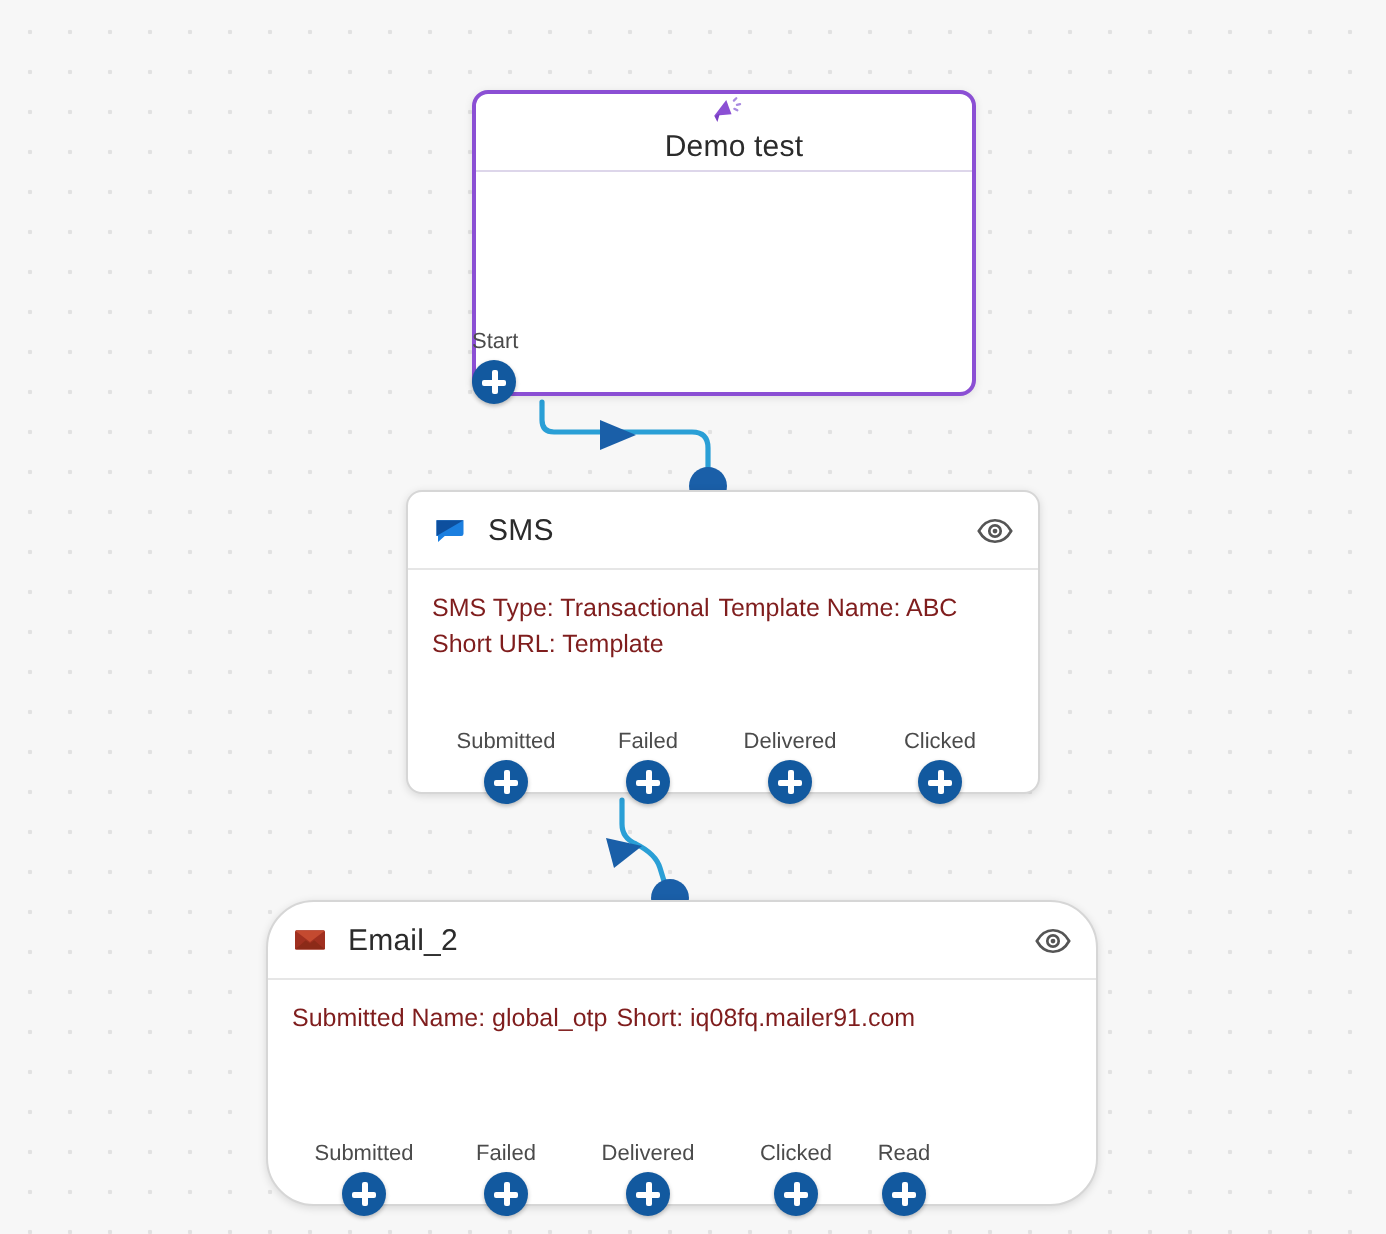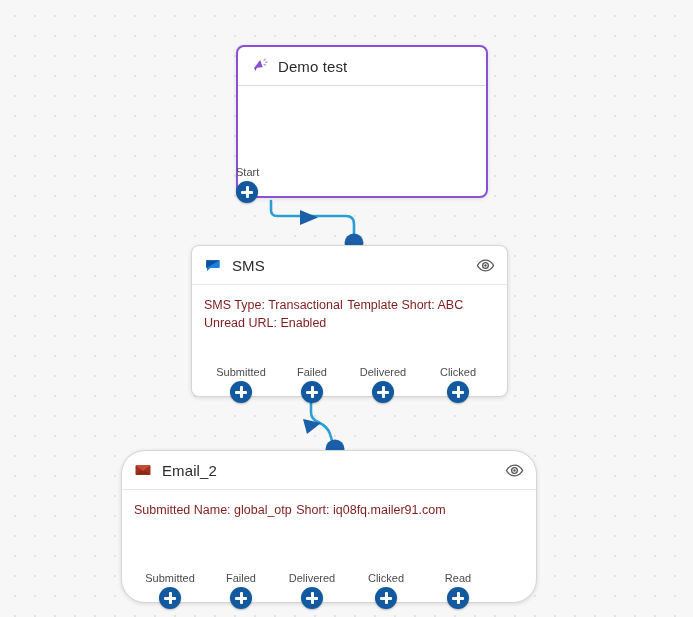--- a/index.html
+++ b/index.html
@@ -23,35 +23,36 @@
   
   .node {
     position: absolute;
     background: #ffffff;
     border-radius: 8px;
     box-sizing: border-box;
   }
   .node-plain {
     border: 1px solid #d6d6d6;
     box-shadow: 0 1px 4px rgba(0,0,0,0.13);
+    margin-left: 12px;
   }
   .node-campaign {
     border: 2px solid #8b4fd4;
     box-shadow: 0 1px 4px rgba(0,0,0,0.10);
   }
 
   .node-header {
     display: flex;
     align-items: center;
     height: 39px;
     padding: 0 12px;
     box-sizing: border-box;
     border-bottom: 1px solid #e6e6e6;
   }
-  .node-campaign .node-header { border-bottom: 1px solid #ddd6ea; }
+  .node-campaign .node-header { border-bottom: 1px solid #ddd6ea; flex-direction: column; }
 
   .node-title {
     font-size: 15px;
     color: #2b2b2b;
     margin-left: 10px;
     letter-spacing: 0.1px;
     white-space: nowrap;
   }
 
   .node-icon {
@@ -186,22 +187,22 @@
       <span class="node-title">SMS</span>
       <svg class="eye-icon" viewBox="0 0 24 24">
         <path d="M1.8 12 C4.5 7.2 8.2 5.2 12 5.2 C15.8 5.2 19.5 7.2 22.2 12
                  C19.5 16.8 15.8 18.8 12 18.8 C8.2 18.8 4.5 16.8 1.8 12 Z" fill="none" stroke="#555" stroke-width="1.7"></path>
         <circle cx="12" cy="12" r="3.6" fill="none" stroke="#555" stroke-width="1.7"></circle>
         <circle cx="12" cy="12" r="1.5" fill="#555"></circle>
       </svg>
     </div>
     <div class="node-body">
       <span class="body-line">SMS Type: Transactional</span>
-      <span class="body-line">Template Short: ABC</span>
-      <span class="body-line">Unread URL: Enabled</span>
+      <span class="body-line">Template Name: ABC</span>
+      <span class="body-line">Short URL: Template</span>
     </div>
     <div class="ports">
       <div class="port" style="left:49px;">
         <span class="port-label">Submitted</span>
         <span class="plus-btn"></span>
       </div>
       <div class="port" style="left:120px;">
         <span class="port-label">Failed</span>
         <span class="plus-btn"></span>
       </div>
@@ -245,20 +246,20 @@
         <span class="plus-btn"></span>
       </div>
       <div class="port" style="left:190px;">
         <span class="port-label">Delivered</span>
         <span class="plus-btn"></span>
       </div>
       <div class="port" style="left:264px;">
         <span class="port-label">Clicked</span>
         <span class="plus-btn"></span>
       </div>
-      <div class="port" style="left:336px;">
+      <div class="port" style="left:318px;">
         <span class="port-label">Read</span>
         <span class="plus-btn"></span>
       </div>
     </div>
   </div>
 
 </div>
 
 </body></html>

